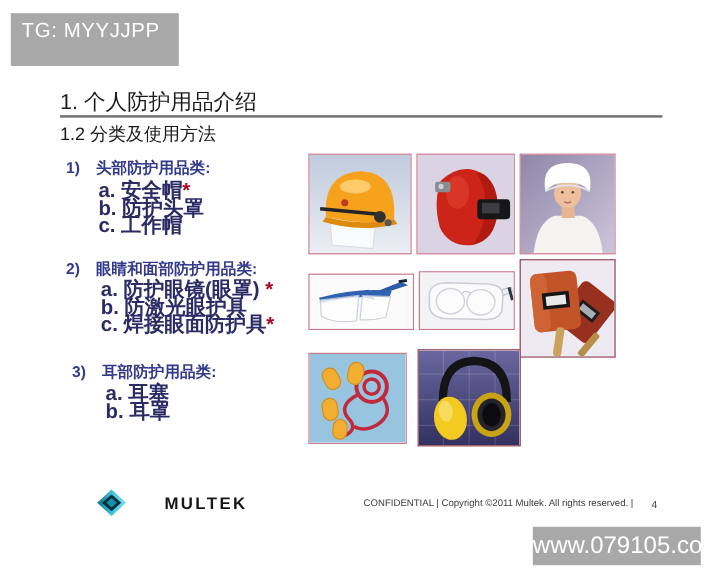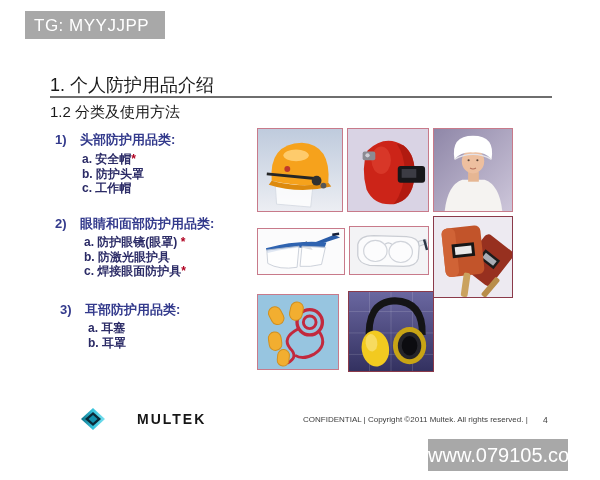--- a/index.html
+++ b/index.html
@@ -2,38 +2,38 @@
 <html><head>
 <meta charset="utf-8">
 <style>
   html,body{margin:0;padding:0;background:#ffffff;}
   .stage{
     position:relative;width:600px;height:480px;background:#ffffff;overflow:hidden;
     font-family:"Liberation Sans","DejaVu Sans",sans-serif;
   }
   
   .tag-banner{
-    position:absolute;left:9px;top:11px;width:140px;height:28px;
+    position:absolute;left:9px;top:11px;width:140px;height:44px;
     background:#a8a8a8;color:#ffffff;font-size:17px;line-height:30px;
-    padding-left:9px;box-sizing:border-box;letter-spacing:.5px;margin-left:16px;
+    padding-left:9px;box-sizing:border-box;letter-spacing:.5px;
   }
   
   .slide-title{
     position:absolute;left:50px;top:73px;font-size:18px;font-weight:normal;color:#1a1a1a;
   }
   .title-rule{
     position:absolute;left:50px;top:96px;width:502px;height:2px;background:#6e6e6e;
   }
   .slide-subtitle{
     position:absolute;left:50px;top:103px;font-size:15px;font-weight:normal;color:#1a1a1a;
   }
   
   .section-heading{position:absolute;font-size:13px;font-weight:bold;color:#333a8c;white-space:nowrap;}
   .section-heading .num{display:inline-block;width:25px;}
-  .section-items{position:absolute;font-size:12px;font-weight:bold;color:#2b2b66;line-height:14.5px;white-space:nowrap;}
+  .section-items{position:absolute;font-size:17px;font-weight:bold;color:#2b2b66;line-height:14.5px;white-space:nowrap;}
   .mark{color:#b00020;font-weight:bold;}
   #sec1-h{left:55px;top:131px;}
   #sec1-i{left:82px;top:152px;}
   #sec2-h{left:55px;top:215px;}
   #sec2-i{left:84px;top:235px;}
   #sec3-h{left:60px;top:301px;}
   #sec3-i{left:88px;top:321px;}
   
   .tile{position:absolute;box-sizing:border-box;border:1px solid #c87a8a;overflow:hidden;background:#fff;}
   .tile.maroon{border-color:#8b3a4a;}
@@ -46,21 +46,21 @@
   #t6{left:433px;top:216px;width:80px;height:82px;}
   #t7{left:257px;top:294px;width:82px;height:76px;}
   #t8{left:348px;top:291px;width:86px;height:81px;}
   
   .logo{position:absolute;left:80px;top:407px;display:flex;align-items:center;gap:7px;}
   .logo-text{font-size:14px;font-weight:bold;letter-spacing:2px;color:#161616;margin-left:24px;}
   .confidential{position:absolute;left:303px;top:415px;font-size:8px;color:#3c3c3c;white-space:nowrap;}
   .page-num{position:absolute;left:543px;top:415px;font-size:8.5px;color:#3c3c3c;}
   
   .watermark{
-    position:absolute;left:428px;top:439px;width:140px;height:32px;background:#a8a8a8;
+    position:absolute;left:444px;top:439px;width:140px;height:32px;background:#a8a8a8;
     color:#ffffff;font-size:20px;line-height:32px;text-align:center;
   }
 </style>
 </head>
 <body>
 
 <div class="stage">
 
   <div class="tag-banner">
     <span>TG: MYYJJPP</span>

